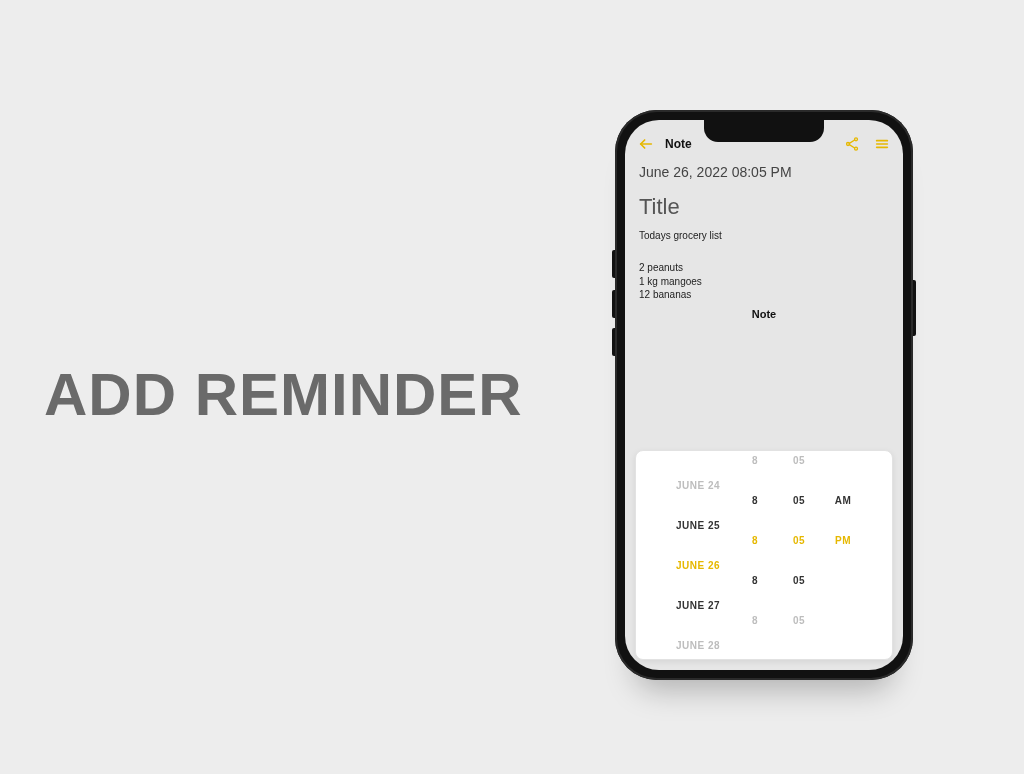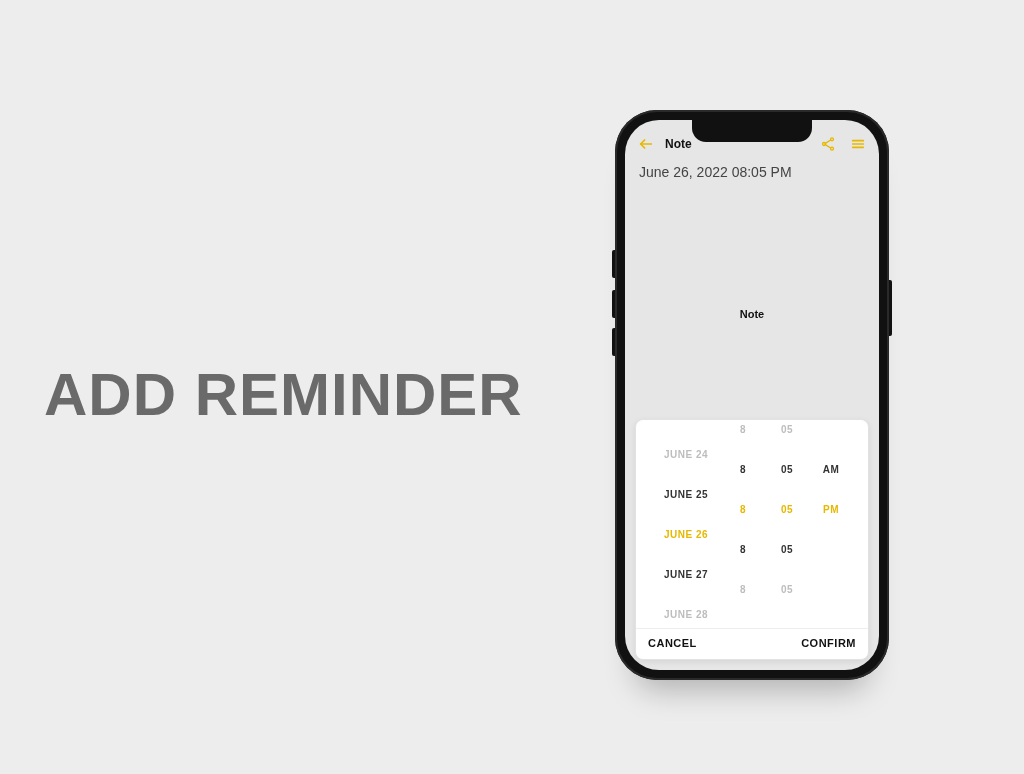--- a/index.html
+++ b/index.html
@@ -19,21 +19,21 @@
     font-weight: 700;
     letter-spacing: 1px;
     color: #6a6a6a;
   }
 
   
   .phone {
     position: absolute;
     left: 615px;
     top: 110px;
-    width: 274px;
+    width: 298px;
     height: 570px;
     background: #111;
     border-radius: 42px;
     padding: 10px;
     box-shadow:
       inset 0 0 0 2px #2a2a2a,
       0 30px 30px -20px rgba(0,0,0,0.25);
   }
   
   .phone::before {
@@ -189,20 +189,27 @@
         <svg width="16" height="16" viewBox="0 0 24 24" fill="none" stroke="#e6b800" stroke-width="2.5" stroke-linecap="round">
             <line x1="4" y1="7" x2="20" y2="7"></line>
             <line x1="4" y1="12" x2="20" y2="12"></line>
             <line x1="4" y1="17" x2="20" y2="17"></line>
           </svg>
       </span>
     </div>
 
     <div class="timestamp">June 26, 2022 08:05 PM</div>
 
+    <div class="note-body">
+      <div class="note-title">Title</div>
+      <div class="subtitle">Todays grocery list</div>
+      <div class="list-line">2 peanuts</div>
+      <div class="list-line">1 kg mangoes</div>
+      <div class="list-line">12 bananas</div>
+    </div>
 
     <div class="center-label">Note</div>
 
     <div class="sheet">
       <div class="wheels">
         <div class="wrow wfade">
           <span class="datecell">JUNE 24</span>
           <span>8</span>
           <span>05</span>
           <span></span>
@@ -225,20 +232,16 @@
           <span>05</span>
           <span></span>
         </div>
         <div class="wrow wfade">
           <span class="datecell">JUNE 28</span>
           <span>8</span>
           <span>05</span>
           <span></span>
         </div>
       </div>
-      <div class="sheet-actions">
-        <span>CANCEL</span>
-        <span>CONFIRM</span>
-      </div>
     </div>
 
   </div>
 </div>
 
 </body></html>

